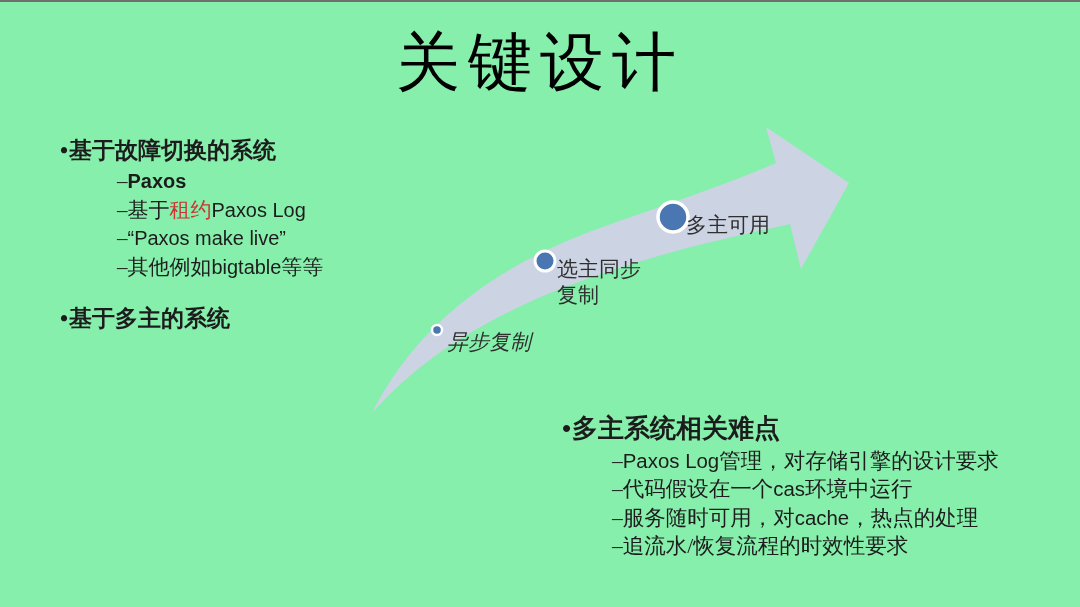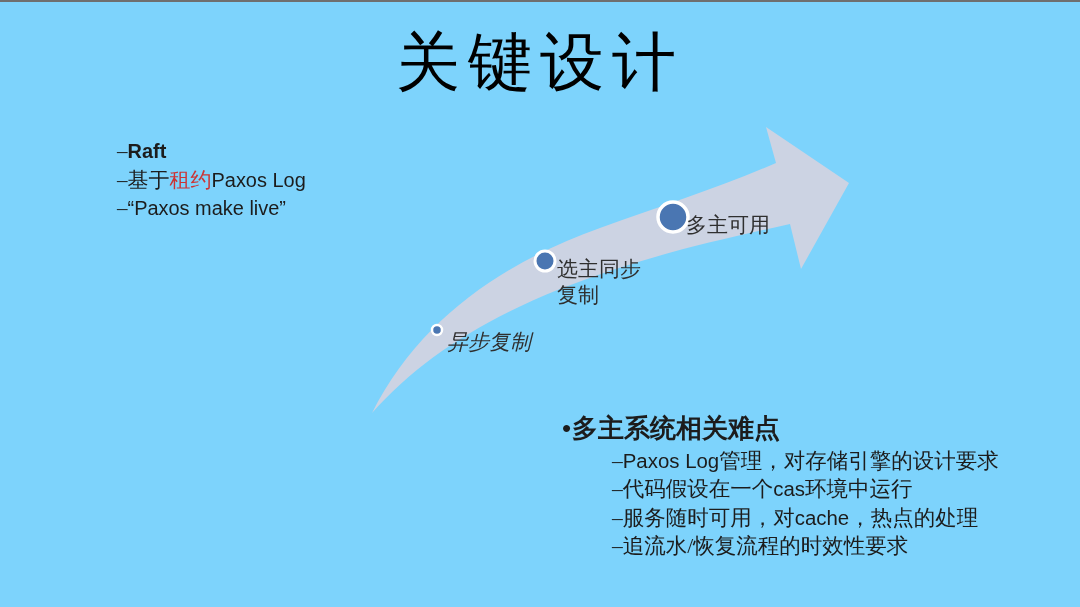--- a/index.html
+++ b/index.html
@@ -1,19 +1,19 @@
 <!DOCTYPE html>
 <html><head>
 <meta charset="utf-8">
 <style>
   html,body{margin:0;padding:0;background:#e9e9e9;}
   .slide{
     position:relative;
     width:1080px;height:607px;
-    background:#7dd3fc;
+    background:#86efac;
     overflow:hidden;
     font-family:"Liberation Serif","DejaVu Serif",serif;
     color:#1c1c1c;
   }
   .topline{
     position:absolute;left:0;top:0;width:1080px;height:2px;
     background:#6f6f6f;
   }
   .title{
     position:absolute;left:0;top:26px;width:1080px;
@@ -82,28 +82,31 @@
     <circle cx="545" cy="261" r="10" fill="#4a76b2" stroke="#ffffff" stroke-width="3"></circle>
     <circle cx="673" cy="217" r="15" fill="#4a76b2" stroke="#ffffff" stroke-width="3.5"></circle>
   </svg>
 
   <div class="stage-label s1">异步复制</div>
   <div class="stage-label s2">选主同步
 复制</div>
   <div class="stage-label s3">多主可用</div>
 
   <div class="group failover">
+    <div class="heading"><span class="bullet">•</span><span>基于故障切换的系统</span></div>
     <div class="items">
-      <div class="li"><span class="dash">–</span><span class="latin b">Raft</span></div>
+      <div class="li"><span class="dash">–</span><span class="latin b">Paxos</span></div>
       <div class="li"><span class="dash">–</span><span>基于</span><span class="red">租约</span><span class="latin">Paxos Log</span></div>
       <div class="li"><span class="dash">–</span><span class="latin">“Paxos make live”</span></div>
+      <div class="li"><span class="dash">–</span><span>其他例如</span><span class="latin">bigtable</span><span>等等</span></div>
     </div>
   </div>
 
   <div class="group multimaster">
+    <div class="heading"><span class="bullet">•</span><span>基于多主的系统</span></div>
   </div>
 
   <div class="group challenges">
     <div class="heading"><span class="bullet">•</span><span>多主系统相关难点</span></div>
     <div class="items">
       <div class="li"><span class="dash">–</span><span class="latin">Paxos Log</span><span>管理，对存储引擎的设计要求</span></div>
       <div class="li"><span class="dash">–</span><span>代码假设在一个</span><span class="latin">cas</span><span>环境中运行</span></div>
       <div class="li"><span class="dash">–</span><span>服务随时可用，对</span><span class="latin">cache</span><span>，热点的处理</span></div>
       <div class="li"><span class="dash">–</span><span>追流水/恢复流程的时效性要求</span></div>
     </div>

